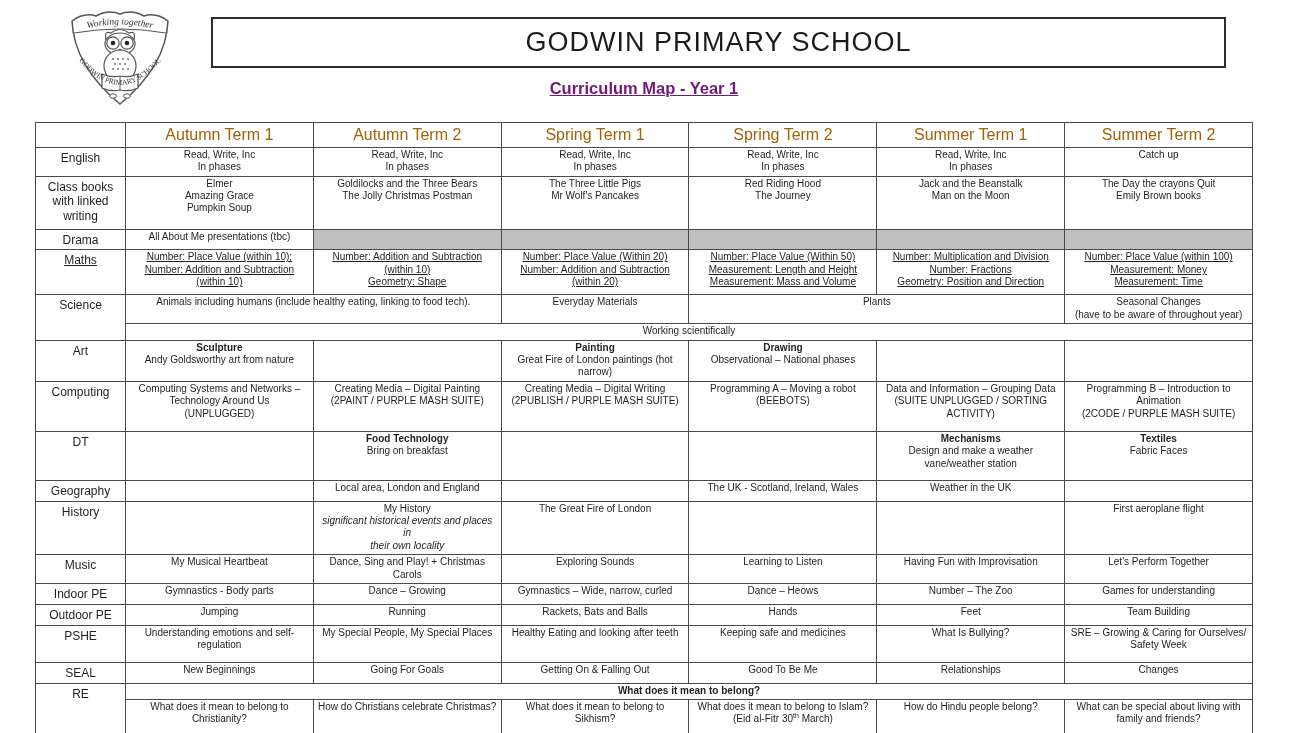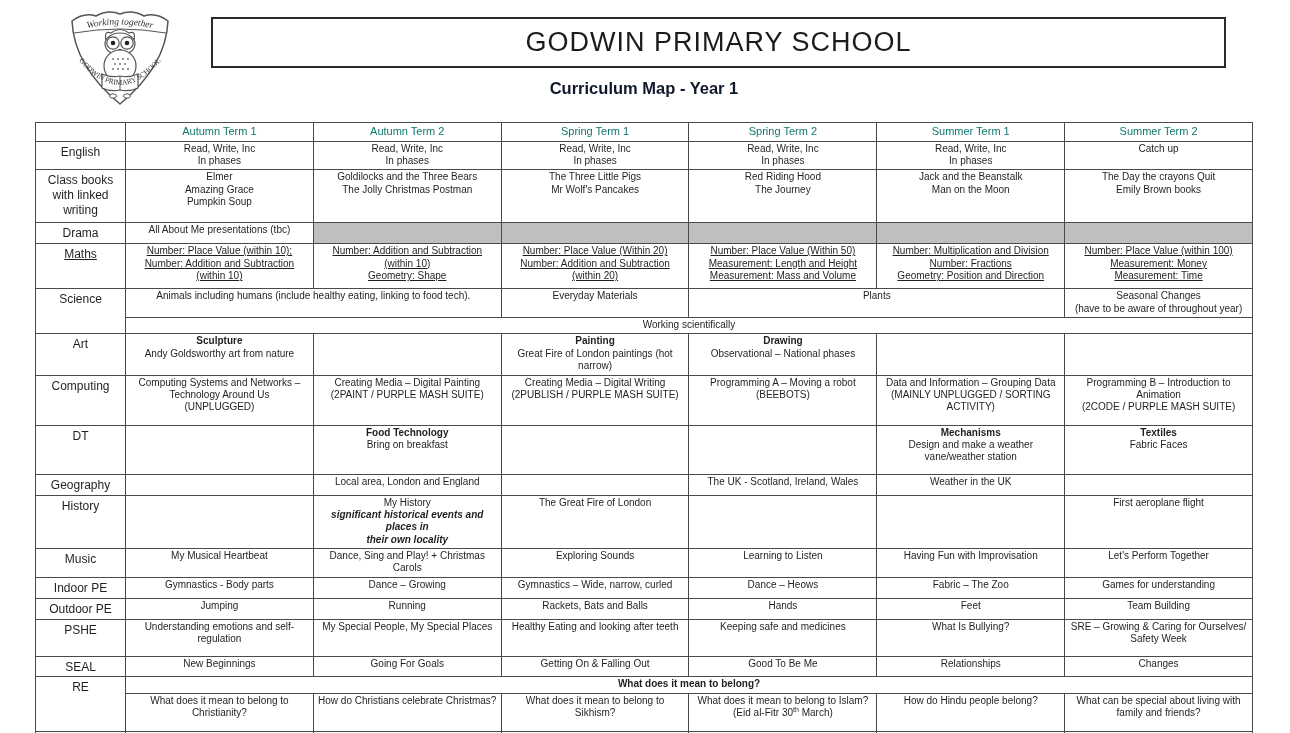--- a/index.html
+++ b/index.html
@@ -8,35 +8,35 @@
     font-family:"Liberation Sans", sans-serif; color:#1f1f1f; overflow:hidden;
   }
   .logo { position:absolute; left:58px; top:4px; width:124px; height:108px; }
   .title-box {
     position:absolute; left:211px; top:17px; width:1011px; height:47px;
     border:2px solid #2b2b2b; display:flex; align-items:center; justify-content:center;
   }
   .title-box span { font-size:27px; letter-spacing:1px; color:#1b1b1b; }
   .subtitle {
     position:absolute; left:35px; top:79px; width:1218px; text-align:center;
-    font-weight:bold; font-size:16.5px; color:#0f172a;
+    font-weight:bold; font-size:16.5px; text-decoration:underline; color:#701a75;
   }
   .table-wrap { position:absolute; left:35px; top:122px; width:1218px; }
   table { border-collapse:collapse; width:100%; table-layout:fixed; }
   col.c-label { width:90px; }
   th, td {
     border:1px solid #4a4a4a; padding:1px 4px 2px; vertical-align:top;
     text-align:center; font-size:10px; line-height:1.24; font-weight:normal;
     overflow:hidden;
   }
-  thead th { font-size:11px; vertical-align:middle; padding:2px 0; color:#0f766e; }
+  thead th { font-size:16px; vertical-align:middle; padding:2px 0; color:#a16207; }
   th.rowlabel { font-size:12px; padding-top:3px; }
   td .ln { min-height:12px; }
   td .ln.b { font-weight:bold; }
-  td .ln.i { font-style:italic;font-weight:bold; }
+  td .ln.i { font-style:italic; }
   td sup { font-size:7px; line-height:0; }
   .footnote {
     position:absolute; left:35px; top:716px; width:1218px; text-align:center;
     font-size:9.8px; color:#1a1a1a;
   }
 </style>
 </head>
 <body>
 
 <div class="sheet">
@@ -264,21 +264,21 @@
             <td>
               <div class="ln">Creating Media – Digital Writing</div>
               <div class="ln">(2PUBLISH / PURPLE MASH SUITE)</div>
             </td>
             <td>
               <div class="ln">Programming A – Moving a robot</div>
               <div class="ln">(BEEBOTS)</div>
             </td>
             <td>
               <div class="ln">Data and Information – Grouping Data</div>
-              <div class="ln">(MAINLY UNPLUGGED / SORTING</div>
+              <div class="ln">(SUITE UNPLUGGED / SORTING</div>
               <div class="ln">ACTIVITY)</div>
             </td>
             <td>
               <div class="ln">Programming B – Introduction to</div>
               <div class="ln">Animation</div>
               <div class="ln">(2CODE / PURPLE MASH SUITE)</div>
             </td>
           </tr>
           <tr style="height: 49px;">
             <th class="rowlabel">DT</th>
@@ -360,21 +360,21 @@
             <td>
               <div class="ln">Dance – Growing</div>
             </td>
             <td>
               <div class="ln">Gymnastics – Wide, narrow, curled</div>
             </td>
             <td>
               <div class="ln">Dance – Heows</div>
             </td>
             <td>
-              <div class="ln">Fabric – The Zoo</div>
+              <div class="ln">Number – The Zoo</div>
             </td>
             <td>
               <div class="ln">Games for understanding</div>
             </td>
           </tr>
           <tr style="height: 13px; margin-top: 36px;">
             <th class="rowlabel">Outdoor PE</th>
             <td>
               <div class="ln">Jumping</div>
             </td>

